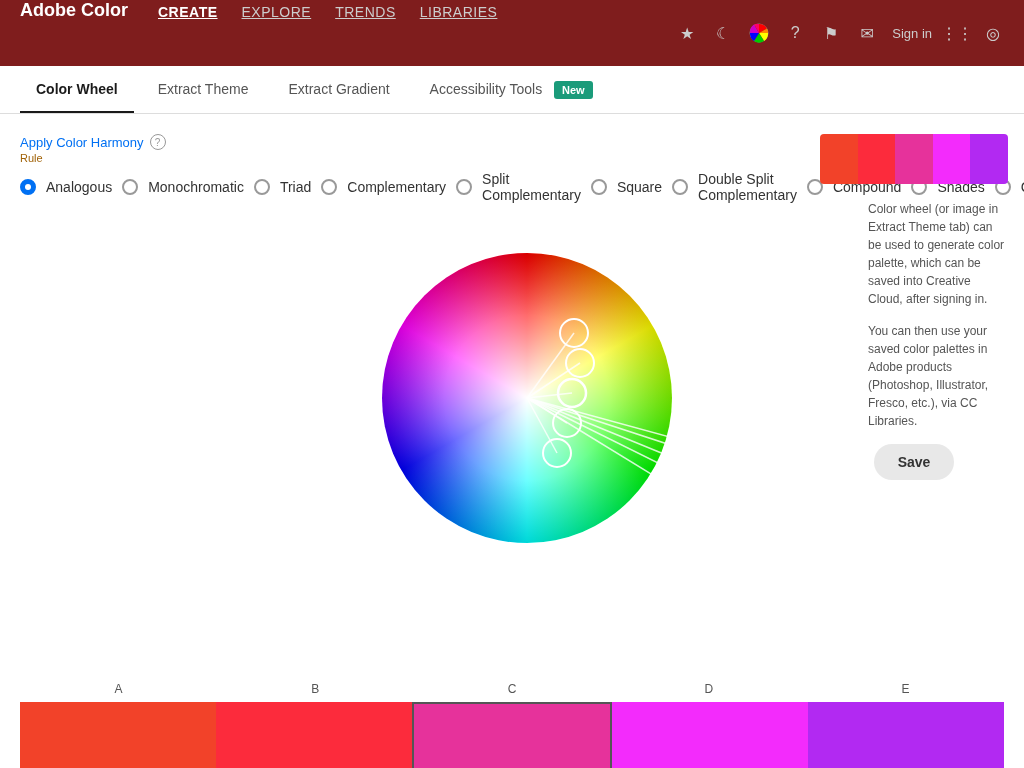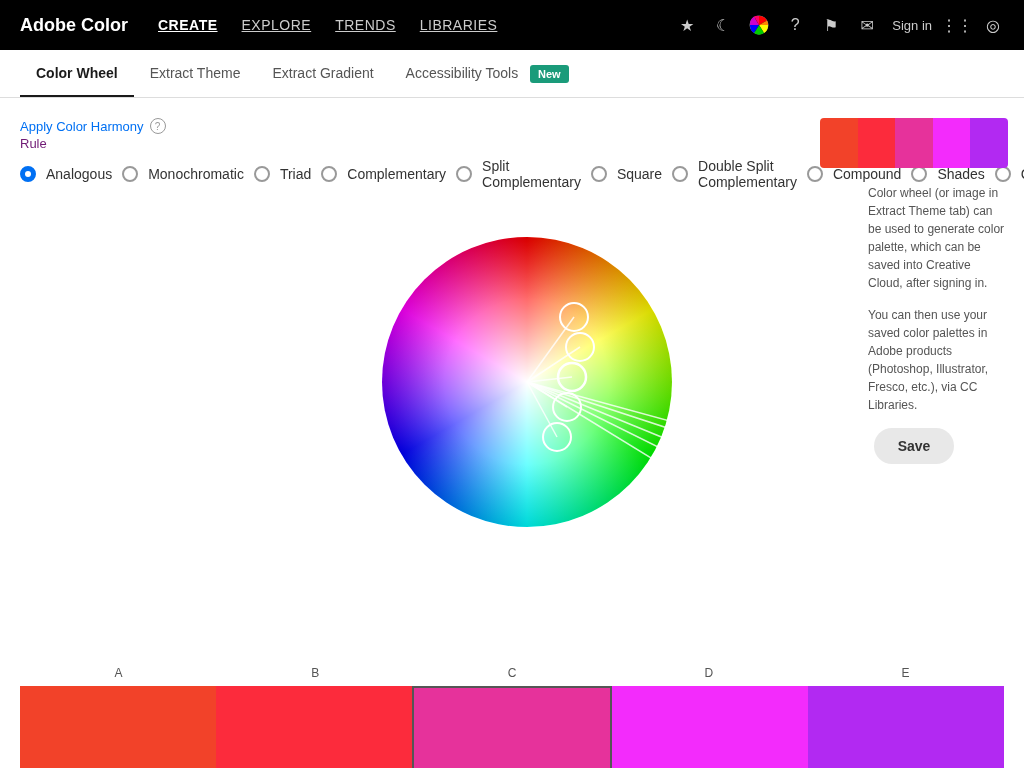--- a/index.html
+++ b/index.html
@@ -1,25 +1,24 @@
 <!DOCTYPE html>
 <html><head>
   <meta charset="utf-8">
   <style>
     * { box-sizing: border-box; margin: 0; padding: 0; }
     body { font-family: Arial, sans-serif; background: #fff; color: #333; font-size: 14px; }
 
     
     .header {
-      background: #000000;
+      background: #7f1d1d;
       color: #fff;
       display: flex;
-      align-items: center;
       padding: 0 20px;
-      height: 50px;
+      height: 66px;
     }
     .header-logo {
       font-size: 18px;
       font-weight: bold;
       color: #fff;
       margin-right: 30px;
       white-space: nowrap;
     }
     .header-nav {
       display: flex;
@@ -58,21 +57,21 @@
       font-size: 13px;
       cursor: pointer;
     }
 
     
     .tabs-bar {
       border-bottom: 1px solid #ddd;
       padding: 0 20px;
       display: flex;
       align-items: center;
-      gap: 0;
+      gap: 8px;
       height: 48px;
       background: #fff;
     }
     .tab {
       padding: 14px 16px;
       cursor: pointer;
       font-size: 14px;
       color: #555;
       border-bottom: 2px solid transparent;
       white-space: nowrap;
@@ -108,22 +107,22 @@
     }
     .harmony-label {
       font-size: 13px;
       color: #0070f3;
       margin-bottom: 2px;
       display: flex;
       align-items: center;
       gap: 6px;
     }
     .harmony-sub {
-      font-size: 13px;
-      color: #701a75;
+      font-size: 11px;
+      color: #a16207;
     }
     .help-icon {
       width: 16px;
       height: 16px;
       border: 1px solid #999;
       border-radius: 50%;
       display: inline-flex;
       align-items: center;
       justify-content: center;
       font-size: 10px;

